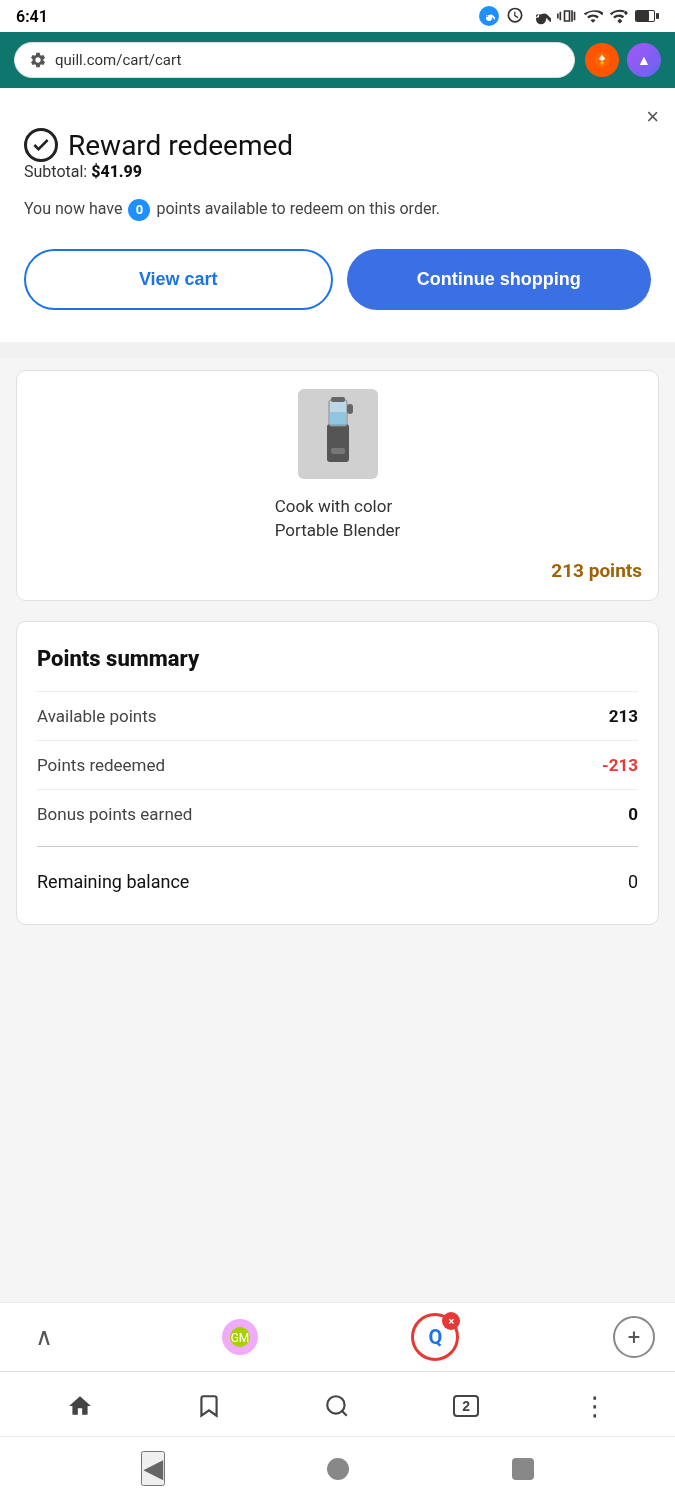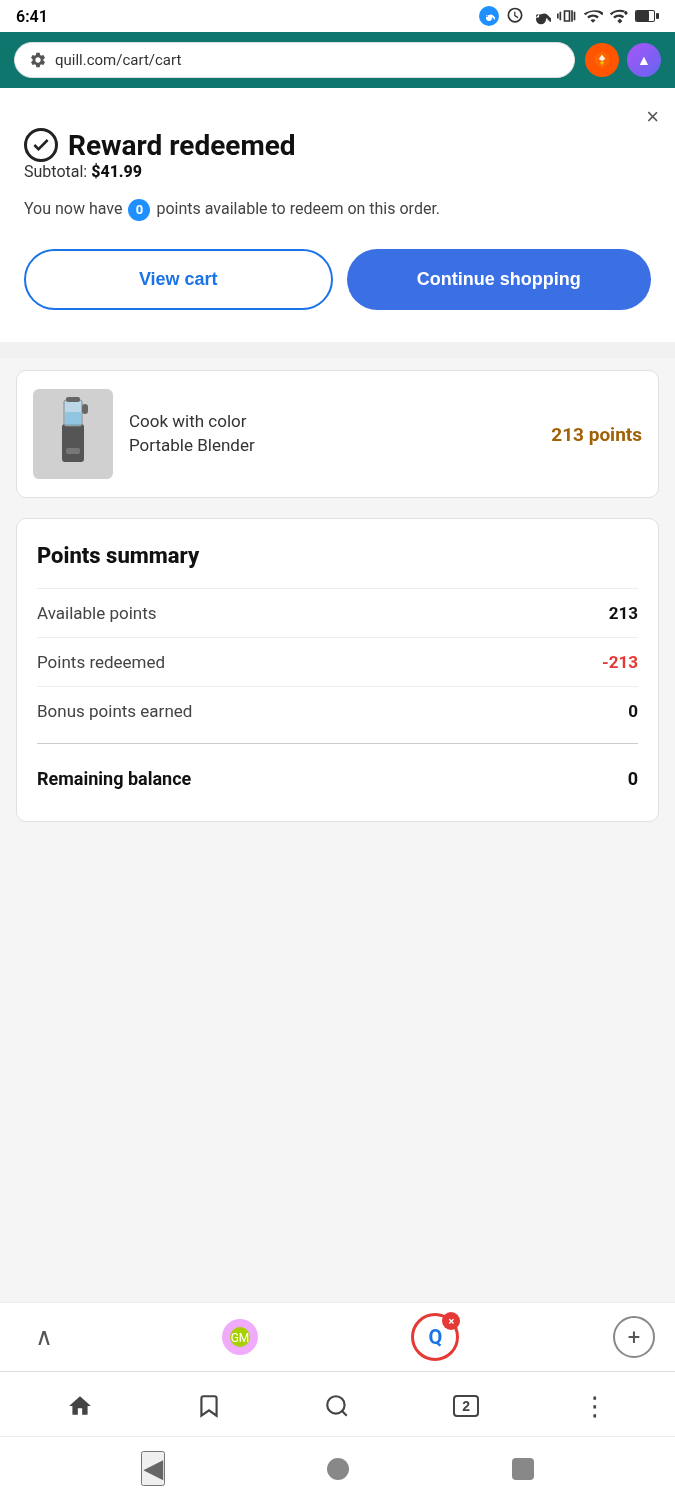--- a/index.html
+++ b/index.html
@@ -127,21 +127,21 @@
       border: 3px solid #222;
       border-radius: 50%;
       display: flex;
       align-items: center;
       justify-content: center;
       font-size: 18px;
       color: #222;
     }
     .reward-title {
       font-size: 28px;
-      font-weight: 700;
+      font-weight: 400;
       color: #111;
     }
     .subtotal-row {
       margin-top: 0;
       font-size: 16px;
       color: #333;
     }
     .subtotal-amount {
       font-weight: 800;
       color: #111;
@@ -205,20 +205,21 @@
     
     .product-card {
       background: #fff;
       border: 1px solid #e0e0e0;
       border-radius: 10px;
       margin: 12px 16px;
       padding: 18px 16px;
       display: flex;
       align-items: center;
       gap: 16px;
+      flex-direction: column;
     }
     .product-img-placeholder {
       width: 80px;
       height: 90px;
       background: #d0d0d0;
       border-radius: 6px;
       display: flex;
       align-items: center;
       justify-content: center;
       overflow: hidden;
@@ -282,21 +283,21 @@
       border: none;
       border-top: 1px solid #ccc;
       margin: 8px 0;
     }
     .summary-row-bold {
       display: flex;
       justify-content: space-between;
       align-items: center;
       padding: 16px 0 4px 0;
       font-size: 18px;
-      font-weight: 700;
+      font-weight: 400;
       color: #111;
     }
 
     
     .bottom-tabs {
       background: #fff;
       border-top: 1px solid #ddd;
       padding: 10px 0 6px 0;
     }
     .tab-strip {

